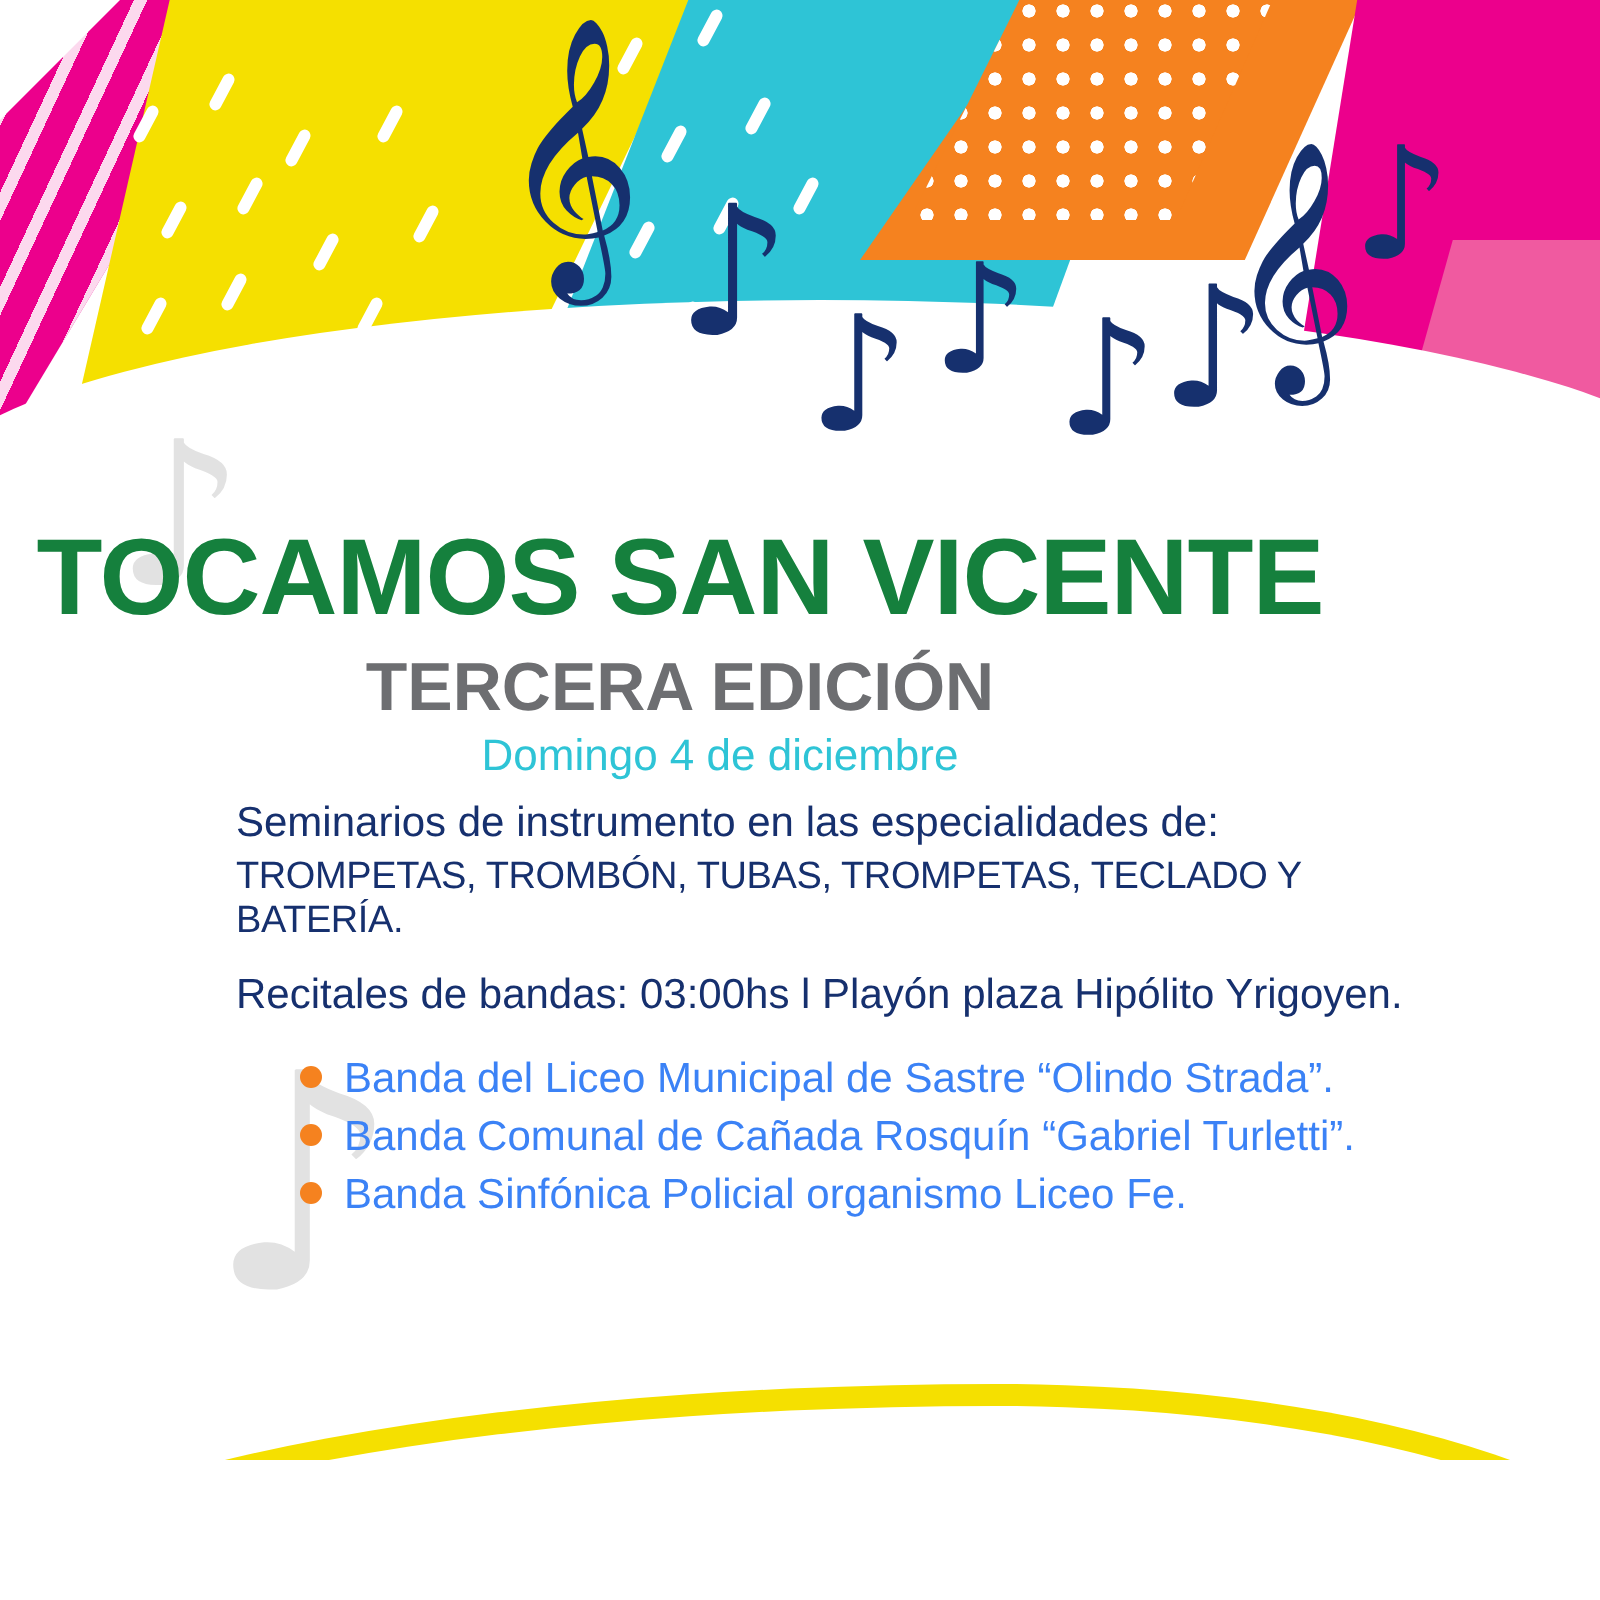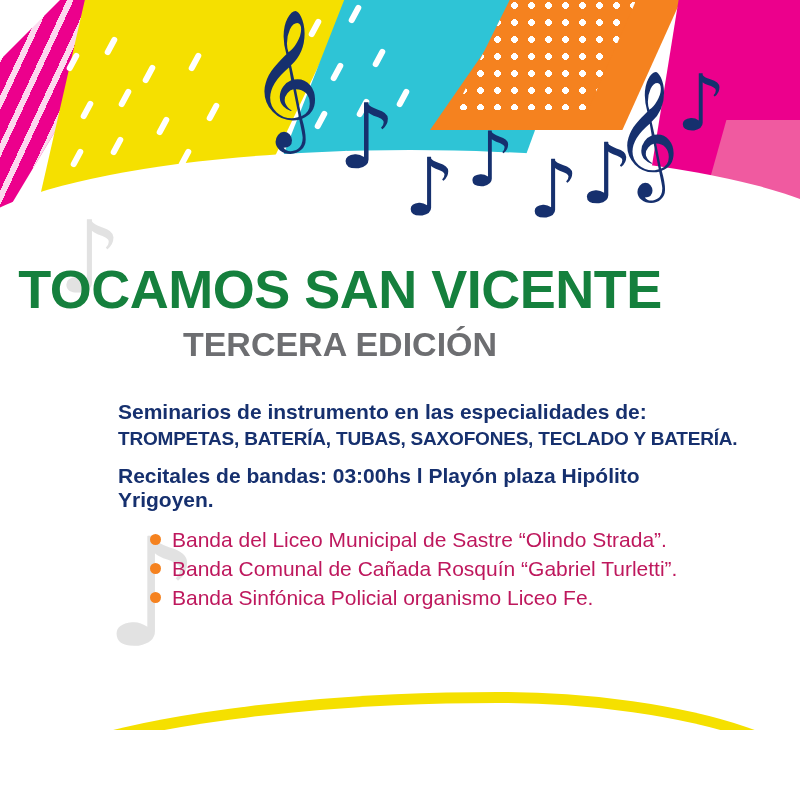--- a/index.html
+++ b/index.html
@@ -186,21 +186,20 @@
     color: #2ec4d6;
     font-weight: normal;
   }
 
   
   .body-block {
     position: absolute;
     left: 118px; top: 400px;
     width: 620px;
     color: #16306e;
-    font-weight: bold;
   }
   .line1 { font-size: 21px; margin-bottom: 4px; }
   .line2 { font-size: 19px; margin-bottom: 14px; letter-spacing: -0.2px; }
   .line3 { font-size: 21px; }
 
   .bands {
     position: absolute;
     left: 150px; top: 528px;
     width: 640px;
   }
@@ -213,21 +212,21 @@
     width: 11px; height: 11px;
     border-radius: 50%;
     background: #f5821f;
     margin-right: 11px;
     flex: 0 0 auto;
     position: relative;
     top: -2px;
   }
   .band-text {
     font-size: 21px;
-    color: #be185d;
+    color: #3b82f6;
   }
 
   
   .wave-yellow {
     position: absolute;
     left: -30px; top: 692px;
     width: 880px; height: 120px;
     background: #f5e000;
     border-radius: 60% 40% 0 0 / 100% 100% 0 0;
   }
@@ -297,24 +296,25 @@
   <div class="note navy" style="left:404px; top:148px; font-size:80px;">♪</div>
   <div class="note navy" style="left:466px; top:122px; font-size:76px;">♪</div>
   <div class="note navy" style="left:528px; top:150px; font-size:80px;">♪</div>
   <div class="note navy" style="left:580px; top:132px; font-size:84px;">♪</div>
   <div class="note navy" style="left:676px; top:64px; font-size:78px;">♪</div>
   <div class="note grey" style="left:58px; top:208px; font-size:100px;">♪</div>
   <div class="note grey" style="left:104px; top:518px; font-size:150px;">♪</div>
 
   <div class="title-main">TOCAMOS SAN VICENTE</div>
   <div class="title-sub">TERCERA EDICIÓN</div>
+  <div class="title-date">Domingo 4 de diciembre</div>
 
   <div class="body-block">
     <div class="line1">Seminarios de instrumento en las especialidades de:</div>
-    <div class="line2">TROMPETAS, BATERÍA, TUBAS, SAXOFONES, TECLADO Y BATERÍA.</div>
+    <div class="line2">TROMPETAS, TROMBÓN, TUBAS, TROMPETAS, TECLADO Y BATERÍA.</div>
     <div class="line3">Recitales de bandas: 03:00hs l Playón plaza Hipólito Yrigoyen.</div>
   </div>
 
   <div class="bands">
     <div class="band-item">
       <span class="bullet"></span>
       <span class="band-text">Banda del Liceo Municipal de Sastre “Olindo Strada”.</span>
     </div>
     <div class="band-item">
       <span class="bullet"></span>

